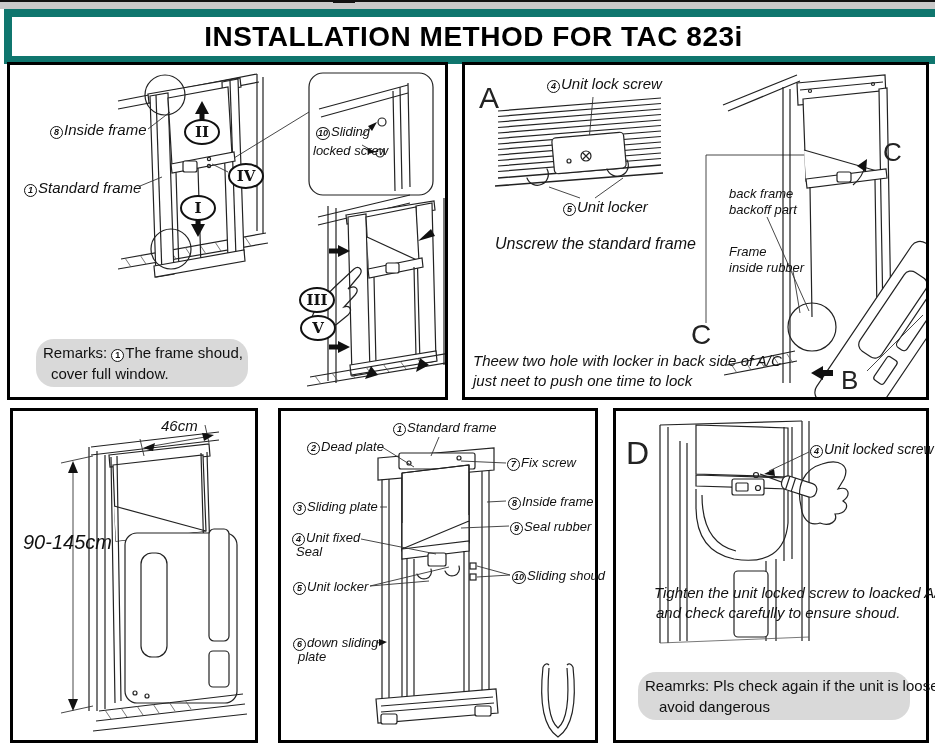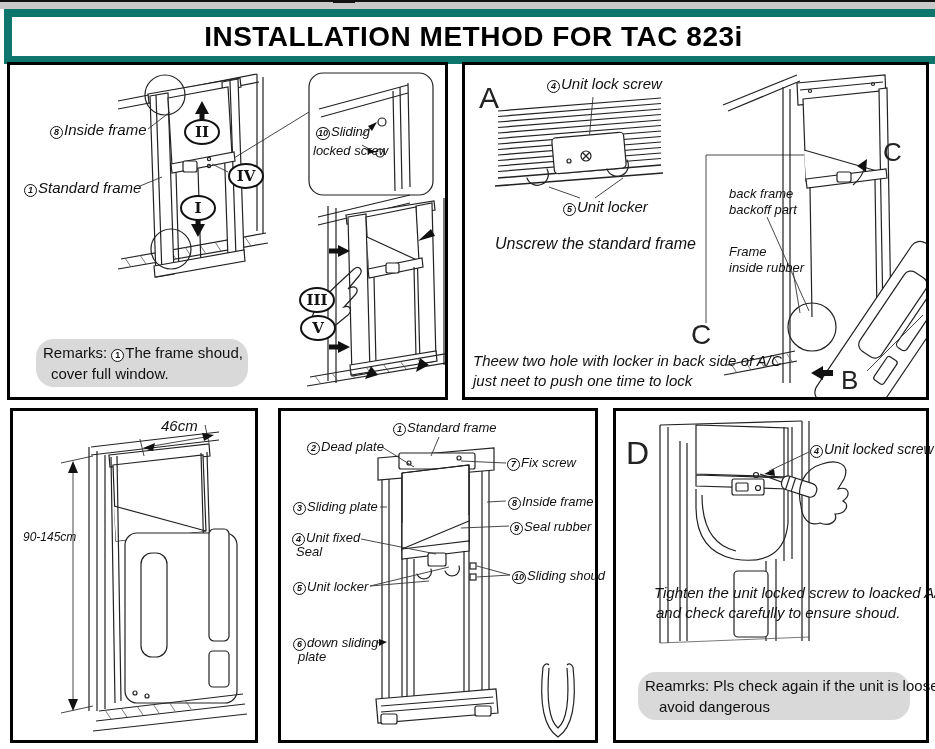--- a/index.html
+++ b/index.html
@@ -276,21 +276,21 @@
       <polygon class="solid" points="201,24 189,22 191,30"></polygon>
     </g>
 
     <g>
       <path class="ld" d="M60,58 L60,292 M48,52 L80,45 M48,302 L80,295"></path>
       <polygon class="solid" points="60,50 55,62 65,62"></polygon>
       <polygon class="solid" points="60,300 55,288 65,288"></polygon>
     </g>
   </svg>
   <div class="lbl lbl15" style="left:148px;top:6px;">46cm</div>
-  <div class="lbl" style="left:10px;top:120px;font-size:12px;">90-145cm</div>
+  <div class="lbl" style="left:10px;top:120px;font-size:20px;">90-145cm</div>
 </div>
 
 <div class="panel" id="panel-bm">
   <svg class="art" width="314" height="329" viewBox="0 0 314 329">
     <defs>
       <pattern id="hzBM" width="6" height="4.6" patternUnits="userSpaceOnUse">
         <path d="M0 2 H6" stroke="#444" stroke-width="0.8"></path>
       </pattern>
     </defs>
     <polygon points="101,48 121,45 121,300 101,303"></polygon>

